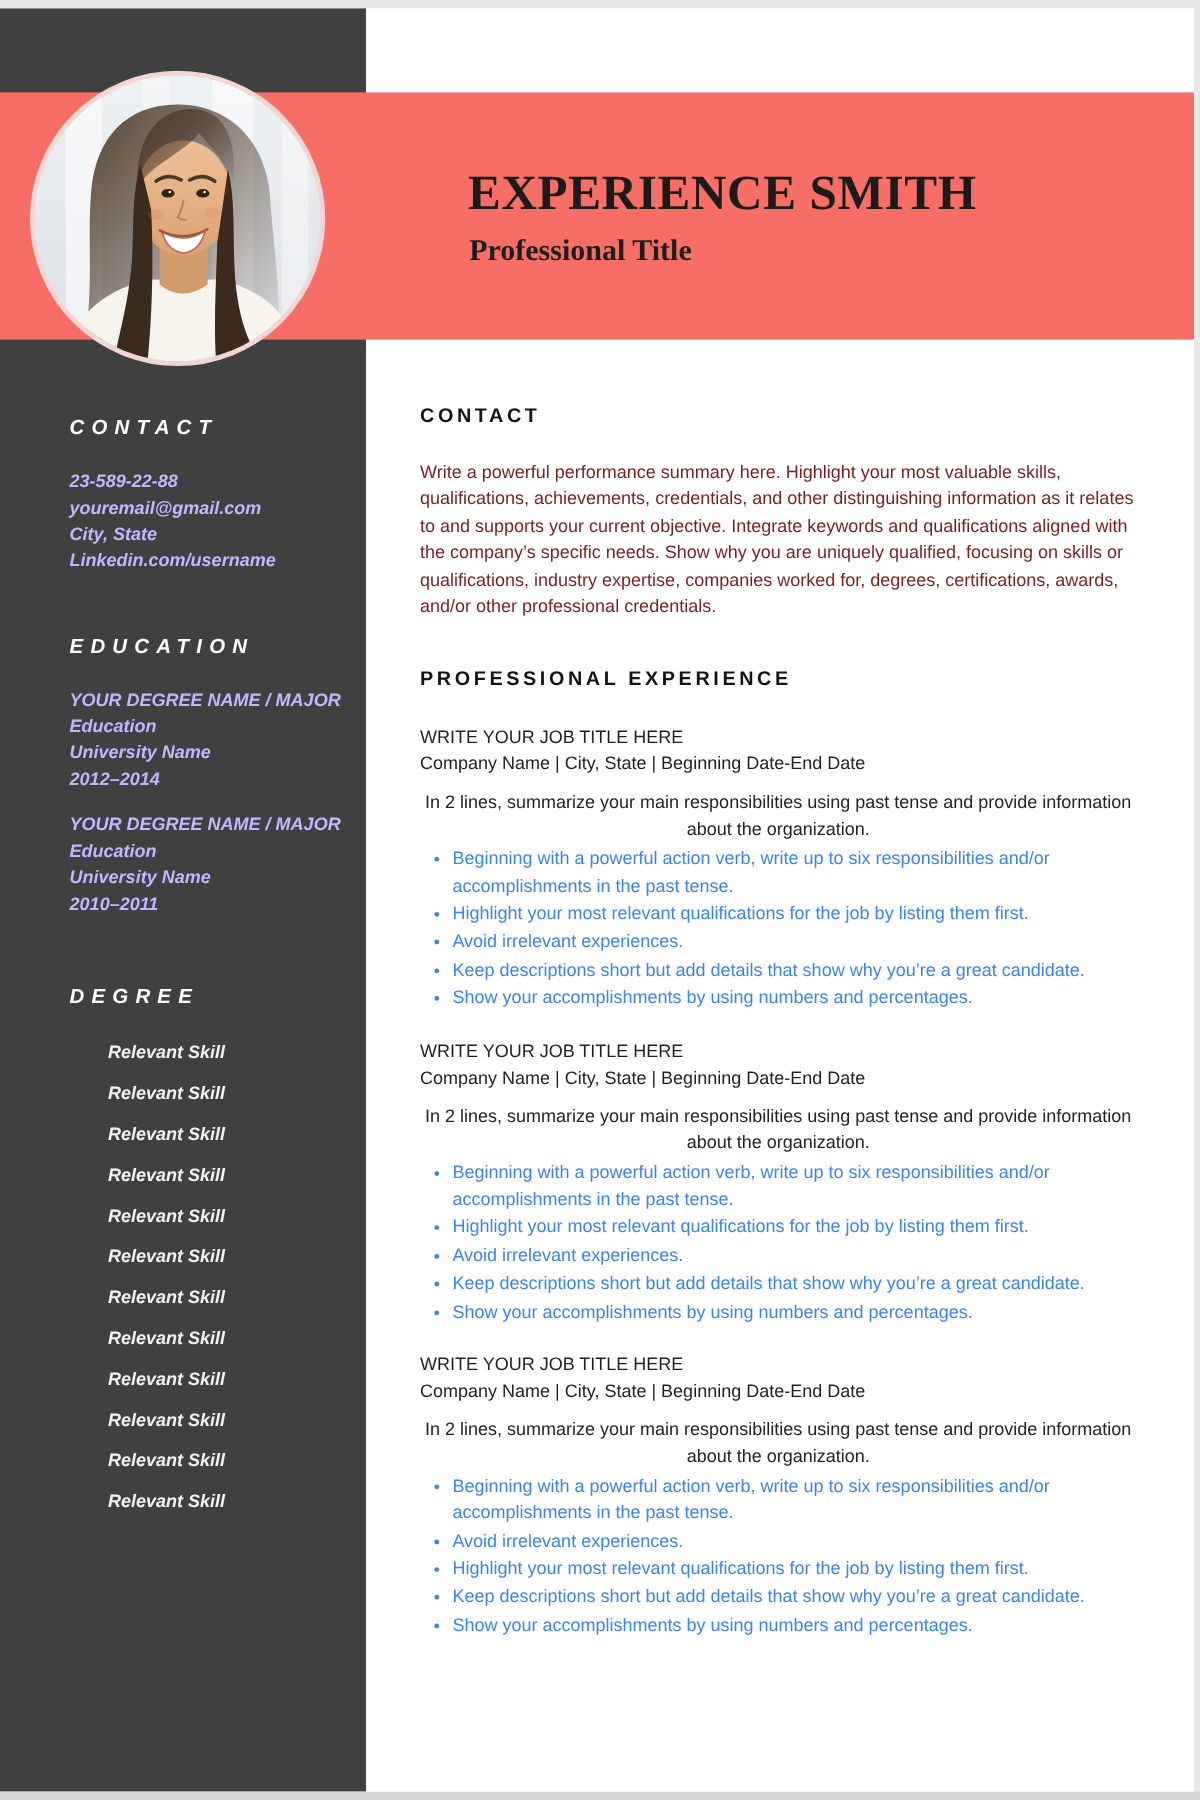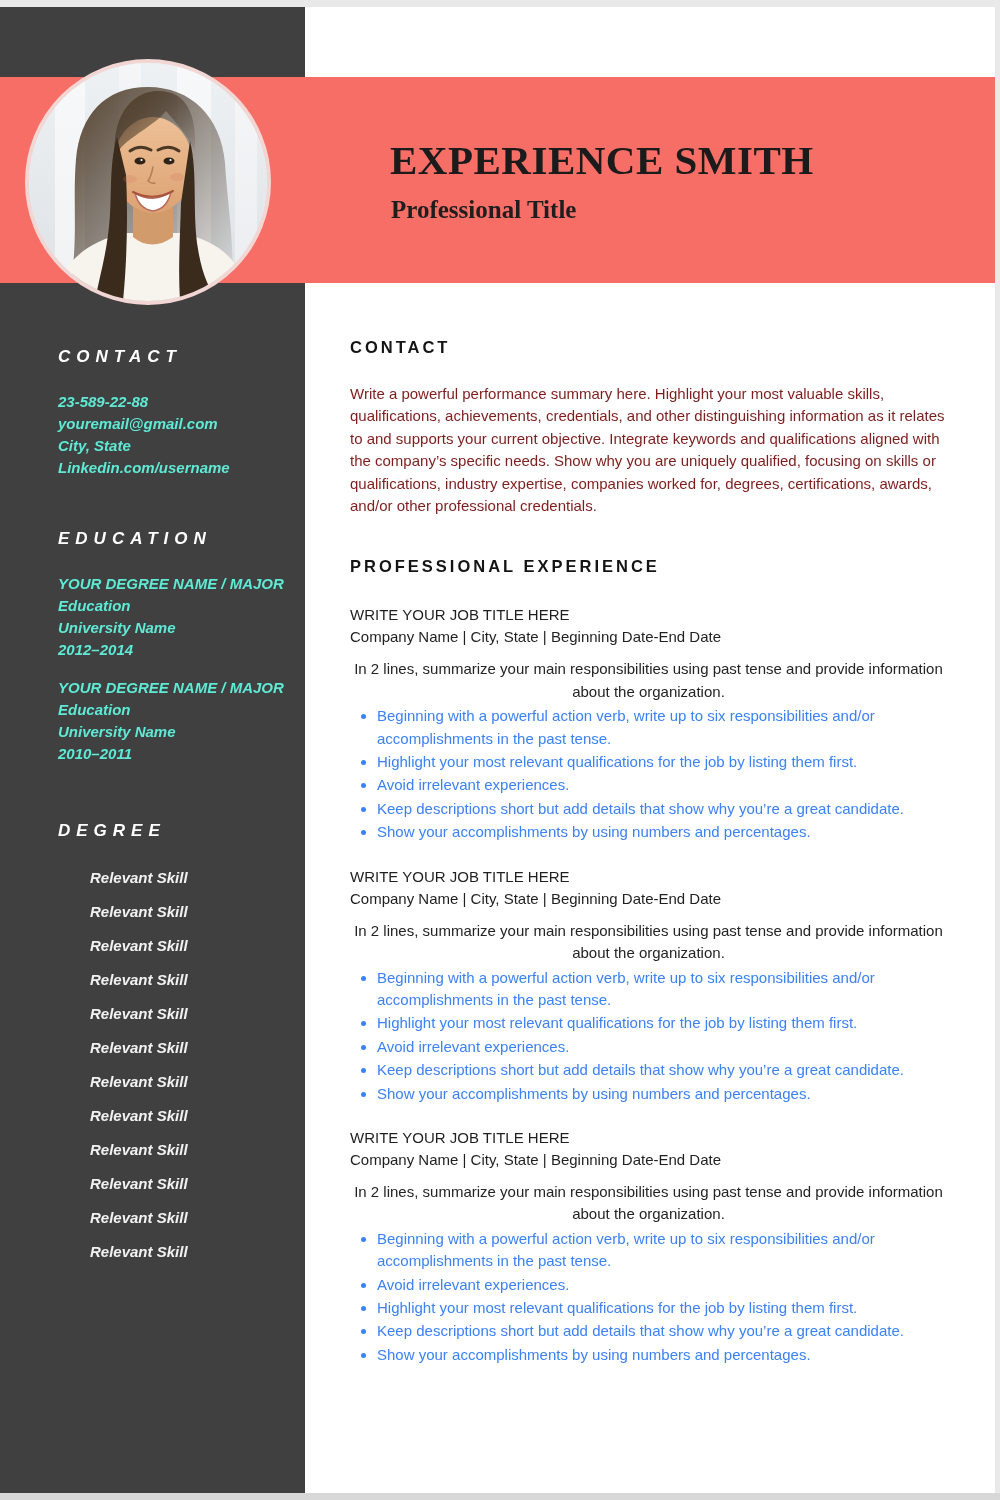--- a/index.html
+++ b/index.html
@@ -6,21 +6,21 @@
   .page{position:relative;width:1000px;height:1500px;background:#ffffff;overflow:hidden;
         font-family:"Liberation Sans",sans-serif;color:#262626;}
   
   .strip-top{position:absolute;left:0;top:0;width:1000px;height:7px;background:var(--frame,#E9E9E9);}
   .strip-right{position:absolute;left:995px;top:0;width:5px;height:1500px;background:var(--frame,#E9E9E9);}
   .strip-bottom{position:absolute;left:0;top:1493px;width:1000px;height:7px;background:#D8D8D8;}
   
   .sidebar{position:absolute;left:0;top:7px;width:305px;height:1486px;background:var(--sidebar_bg,#404041);}
   .sidebar-content{position:absolute;left:58px;top:340px;width:235px;color:#F4F4F4;font-style:italic;}
   .side-heading{font-size:17px;font-weight:bold;letter-spacing:6px;color:#FFFFFF;margin:0 0 24px 0;}
-  .side-line{font-size:15px;font-weight:bold;line-height:22px;color:#5eead4;}
+  .side-line{font-size:15px;font-weight:bold;line-height:22px;color:#c4b5fd;}
   .side-section{margin-top:50px;}
   .side-section.skills{margin-top:56px;}
   .side-heading.skills-h{margin-bottom:26px;}
   .edu-entry{margin-bottom:16px;}
   .skill-item{font-size:15px;font-weight:bold;line-height:22px;margin-bottom:12px;color:#F2F2F2;margin-left:32px;}
   
   .banner{position:absolute;left:0;top:77px;width:995px;height:206px;background:var(--accent,#F76E67);}
   .banner-inner{position:absolute;left:390px;top:63px;}
   .candidate-name{font-family:"Liberation Serif",serif;font-weight:600;font-size:41px;
                   letter-spacing:0.5px;color:#1B1B1B;line-height:1;margin:0;}

